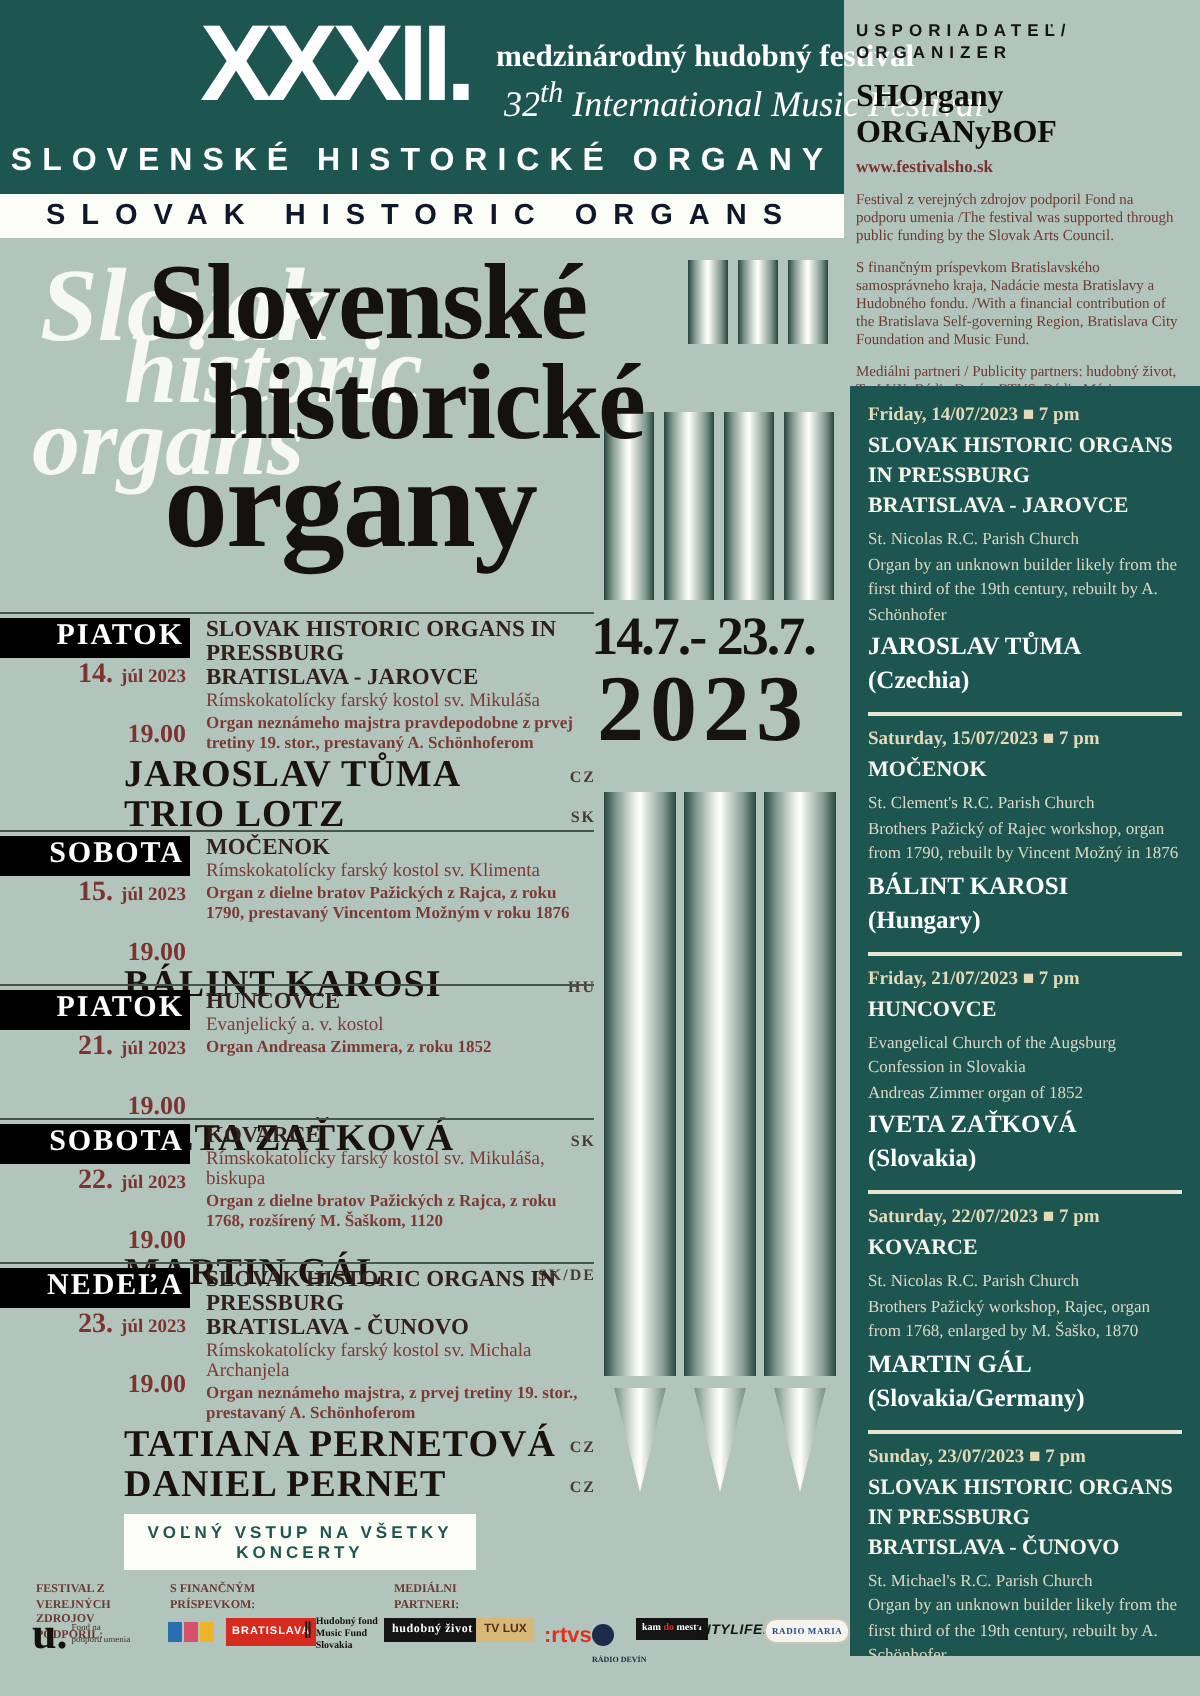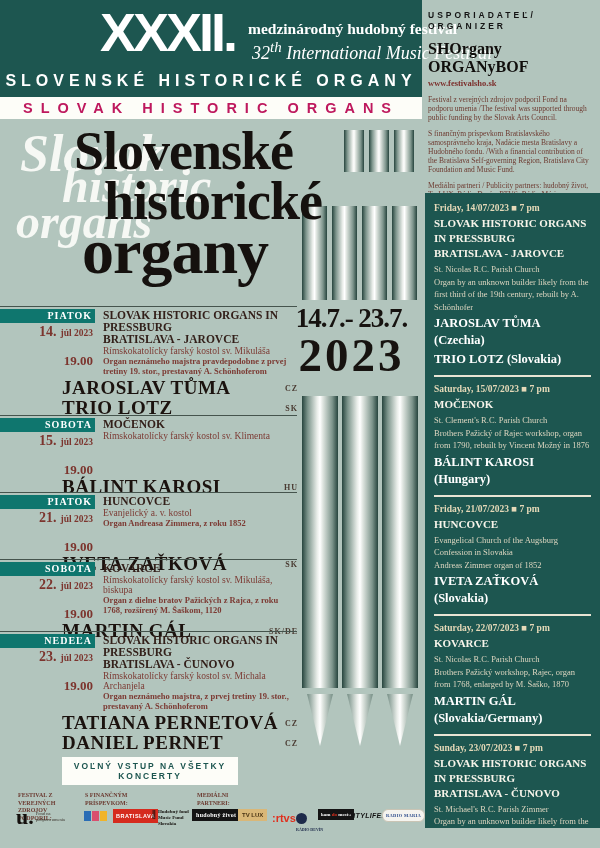--- a/index.html
+++ b/index.html
@@ -8,21 +8,21 @@
 
   
   .header-teal{position:absolute;left:0;top:0;width:422px;height:97px;background:#1d5650;}
   .edition{position:absolute;left:100px;top:2px;color:#fff;font-family:"Liberation Sans",sans-serif;
            font-weight:bold;font-size:54px;letter-spacing:-3px;line-height:60px;}
   .fest-sk{position:absolute;left:248px;top:20px;color:#fff;font-weight:bold;font-size:15.5px;white-space:nowrap;}
   .fest-en{position:absolute;left:252px;top:39px;color:#fff;font-style:italic;font-size:18px;white-space:nowrap;}
   .band-sk{position:absolute;left:0;top:72px;width:422px;text-align:center;color:#fff;
            font-family:"Liberation Sans",sans-serif;font-weight:bold;font-size:16px;letter-spacing:5px;white-space:nowrap;}
   .band-white{position:absolute;left:0;top:97px;width:422px;height:22px;background:#fdfdf8;}
-  .band-en{display:block;text-align:center;color:#be185d;font-family:"Liberation Sans",sans-serif;
+  .band-en{display:block;text-align:center;color:#0f172a;font-family:"Liberation Sans",sans-serif;
            font-weight:bold;font-size:14.5px;letter-spacing:8px;line-height:22px;white-space:nowrap;}
 
   
   .wtitle{position:absolute;color:#f6f8f4;font-style:italic;font-weight:bold;line-height:1;z-index:2;}
   .w1{left:20px;top:128px;font-size:52px;}
   .w2{left:62px;top:162px;font-size:48px;}
   .w3{left:16px;top:198px;font-size:48px;}
   .btitle{position:absolute;color:#15110e;font-weight:bold;line-height:1;z-index:3;letter-spacing:-1px;}
   .b1{left:74px;top:124px;font-size:54px;}
   .b2{left:104px;top:174px;font-size:54px;}
@@ -38,21 +38,21 @@
   .date-range{position:absolute;left:283px;top:303px;width:137px;text-align:center;z-index:3;
               font-weight:bold;font-size:27px;color:#171310;letter-spacing:-1px;}
   .date-year{position:absolute;left:283px;top:332px;width:137px;text-align:center;z-index:3;
              font-weight:bold;font-size:47px;letter-spacing:3px;color:#171310;line-height:1;}
 
   
   .lsec{position:absolute;left:0;width:297px;border-top:1px solid #45544d;padding-top:2px;z-index:4;}
   .s1{top:306px;} .s2{top:415px;} .s3{top:492px;} .s4{top:559px;} .s5{top:631px;}
   .sec-row{display:flex;}
   .sec-left{width:95px;flex:none;text-align:right;}
-  .badge{display:block;background:#0f766e;color:#fff;font-weight:bold;font-size:10px;
+  .badge{display:block;background:#000000;color:#fff;font-weight:bold;font-size:15px;
          letter-spacing:1px;padding:1px 3px 2px 12px;}
   .sec-date{color:#7c352e;font-weight:bold;margin-top:2px;padding-right:2px;line-height:11px;}
   .dnum{font-size:14px;} .dmon{font-size:9.5px;font-weight:bold;}
   .dtime{display:block;font-size:13px;margin-top:16px;}
   .sec-main{margin-left:8px;width:192px;}
   .sec-title{font-weight:bold;font-size:11.5px;line-height:12px;color:#33201a;}
   .sec-venue{font-size:9.5px;line-height:10px;color:#7c3a33;margin-top:1px;}
   .sec-desc{font-size:8.5px;line-height:9.5px;font-weight:bold;color:#7c3a33;margin-top:1px;}
   .perf-block{margin-left:62px;margin-top:2px;width:236px;}
   .perf-row{display:flex;justify-content:space-between;align-items:center;}
@@ -169,20 +169,21 @@
 
   <div class="lsec s2">
     <div class="sec-row">
       <div class="sec-left">
         <span class="badge">SOBOTA</span>
         <div class="sec-date"><span class="dnum">15.</span> <span class="dmon">júl 2023</span><span class="dtime">19.00</span></div>
       </div>
       <div class="sec-main">
         <div class="sec-title">MOČENOK</div>
         <div class="sec-venue">Rímskokatolícky farský kostol sv. Klimenta</div>
+        <div class="sec-desc">Organ z dielne bratov Pažických z Rajca, z roku 1790, prestavaný Vincentom Možným v roku 1876</div>
       </div>
     </div>
     <div class="perf-block">
       <div class="perf-row">
           <span class="perf-name">BÁLINT KAROSI</span>
           <span class="perf-code">HU</span>
         </div>
     </div>
   </div>
 
@@ -264,21 +265,20 @@
 
   <div class="right-box">
 
     <div>
       <div class="rev-date">Friday, 14/07/2023 ■ 7 pm</div>
       <div class="rev-title">SLOVAK HISTORIC ORGANS IN PRESSBURG</div>
       <div class="rev-title">BRATISLAVA - JAROVCE</div>
       <div class="rev-venue">St. Nicolas R.C. Parish Church</div>
       <div class="rev-desc">Organ by an unknown builder likely from the first third of the 19th century, rebuilt by A. Schönhofer</div>
       <div class="rev-perf">JAROSLAV TŮMA (Czechia)</div>
-      <div class="rev-perf">TRIO LOTZ (Slovakia)</div>
     </div>
     <div class="rev-sep"></div>
 
     <div>
       <div class="rev-date">Saturday, 15/07/2023 ■ 7 pm</div>
       <div class="rev-title">MOČENOK</div>
       <div class="rev-venue">St. Clement's R.C. Parish Church</div>
       <div class="rev-desc">Brothers Pažický of Rajec workshop, organ from 1790, rebuilt by Vincent Možný in 1876</div>
       <div class="rev-perf">BÁLINT KAROSI (Hungary)</div>
     </div>
@@ -299,21 +299,21 @@
       <div class="rev-venue">St. Nicolas R.C. Parish Church</div>
       <div class="rev-desc">Brothers Pažický workshop, Rajec, organ from 1768, enlarged by M. Šaško, 1870</div>
       <div class="rev-perf">MARTIN GÁL (Slovakia/Germany)</div>
     </div>
     <div class="rev-sep"></div>
 
     <div>
       <div class="rev-date">Sunday, 23/07/2023 ■ 7 pm</div>
       <div class="rev-title">SLOVAK HISTORIC ORGANS IN PRESSBURG</div>
       <div class="rev-title">BRATISLAVA - ČUNOVO</div>
-      <div class="rev-venue">St. Michael's R.C. Parish Zimmer</div>
+      <div class="rev-venue">St. Michael's R.C. Parish Church</div>
       <div class="rev-desc">Organ by an unknown builder likely from the first third of the 19th century, rebuilt by A. Schönhofer</div>
 
     </div>
 
   </div>
 
   <div class="flabel fl1">FESTIVAL Z VEREJNÝCH ZDROJOV PODPORIL:</div>
   <div class="flabel fl2">S FINANČNÝM PRÍSPEVKOM:</div>
   <div class="flabel fl3">MEDIÁLNI PARTNERI:</div>
 

